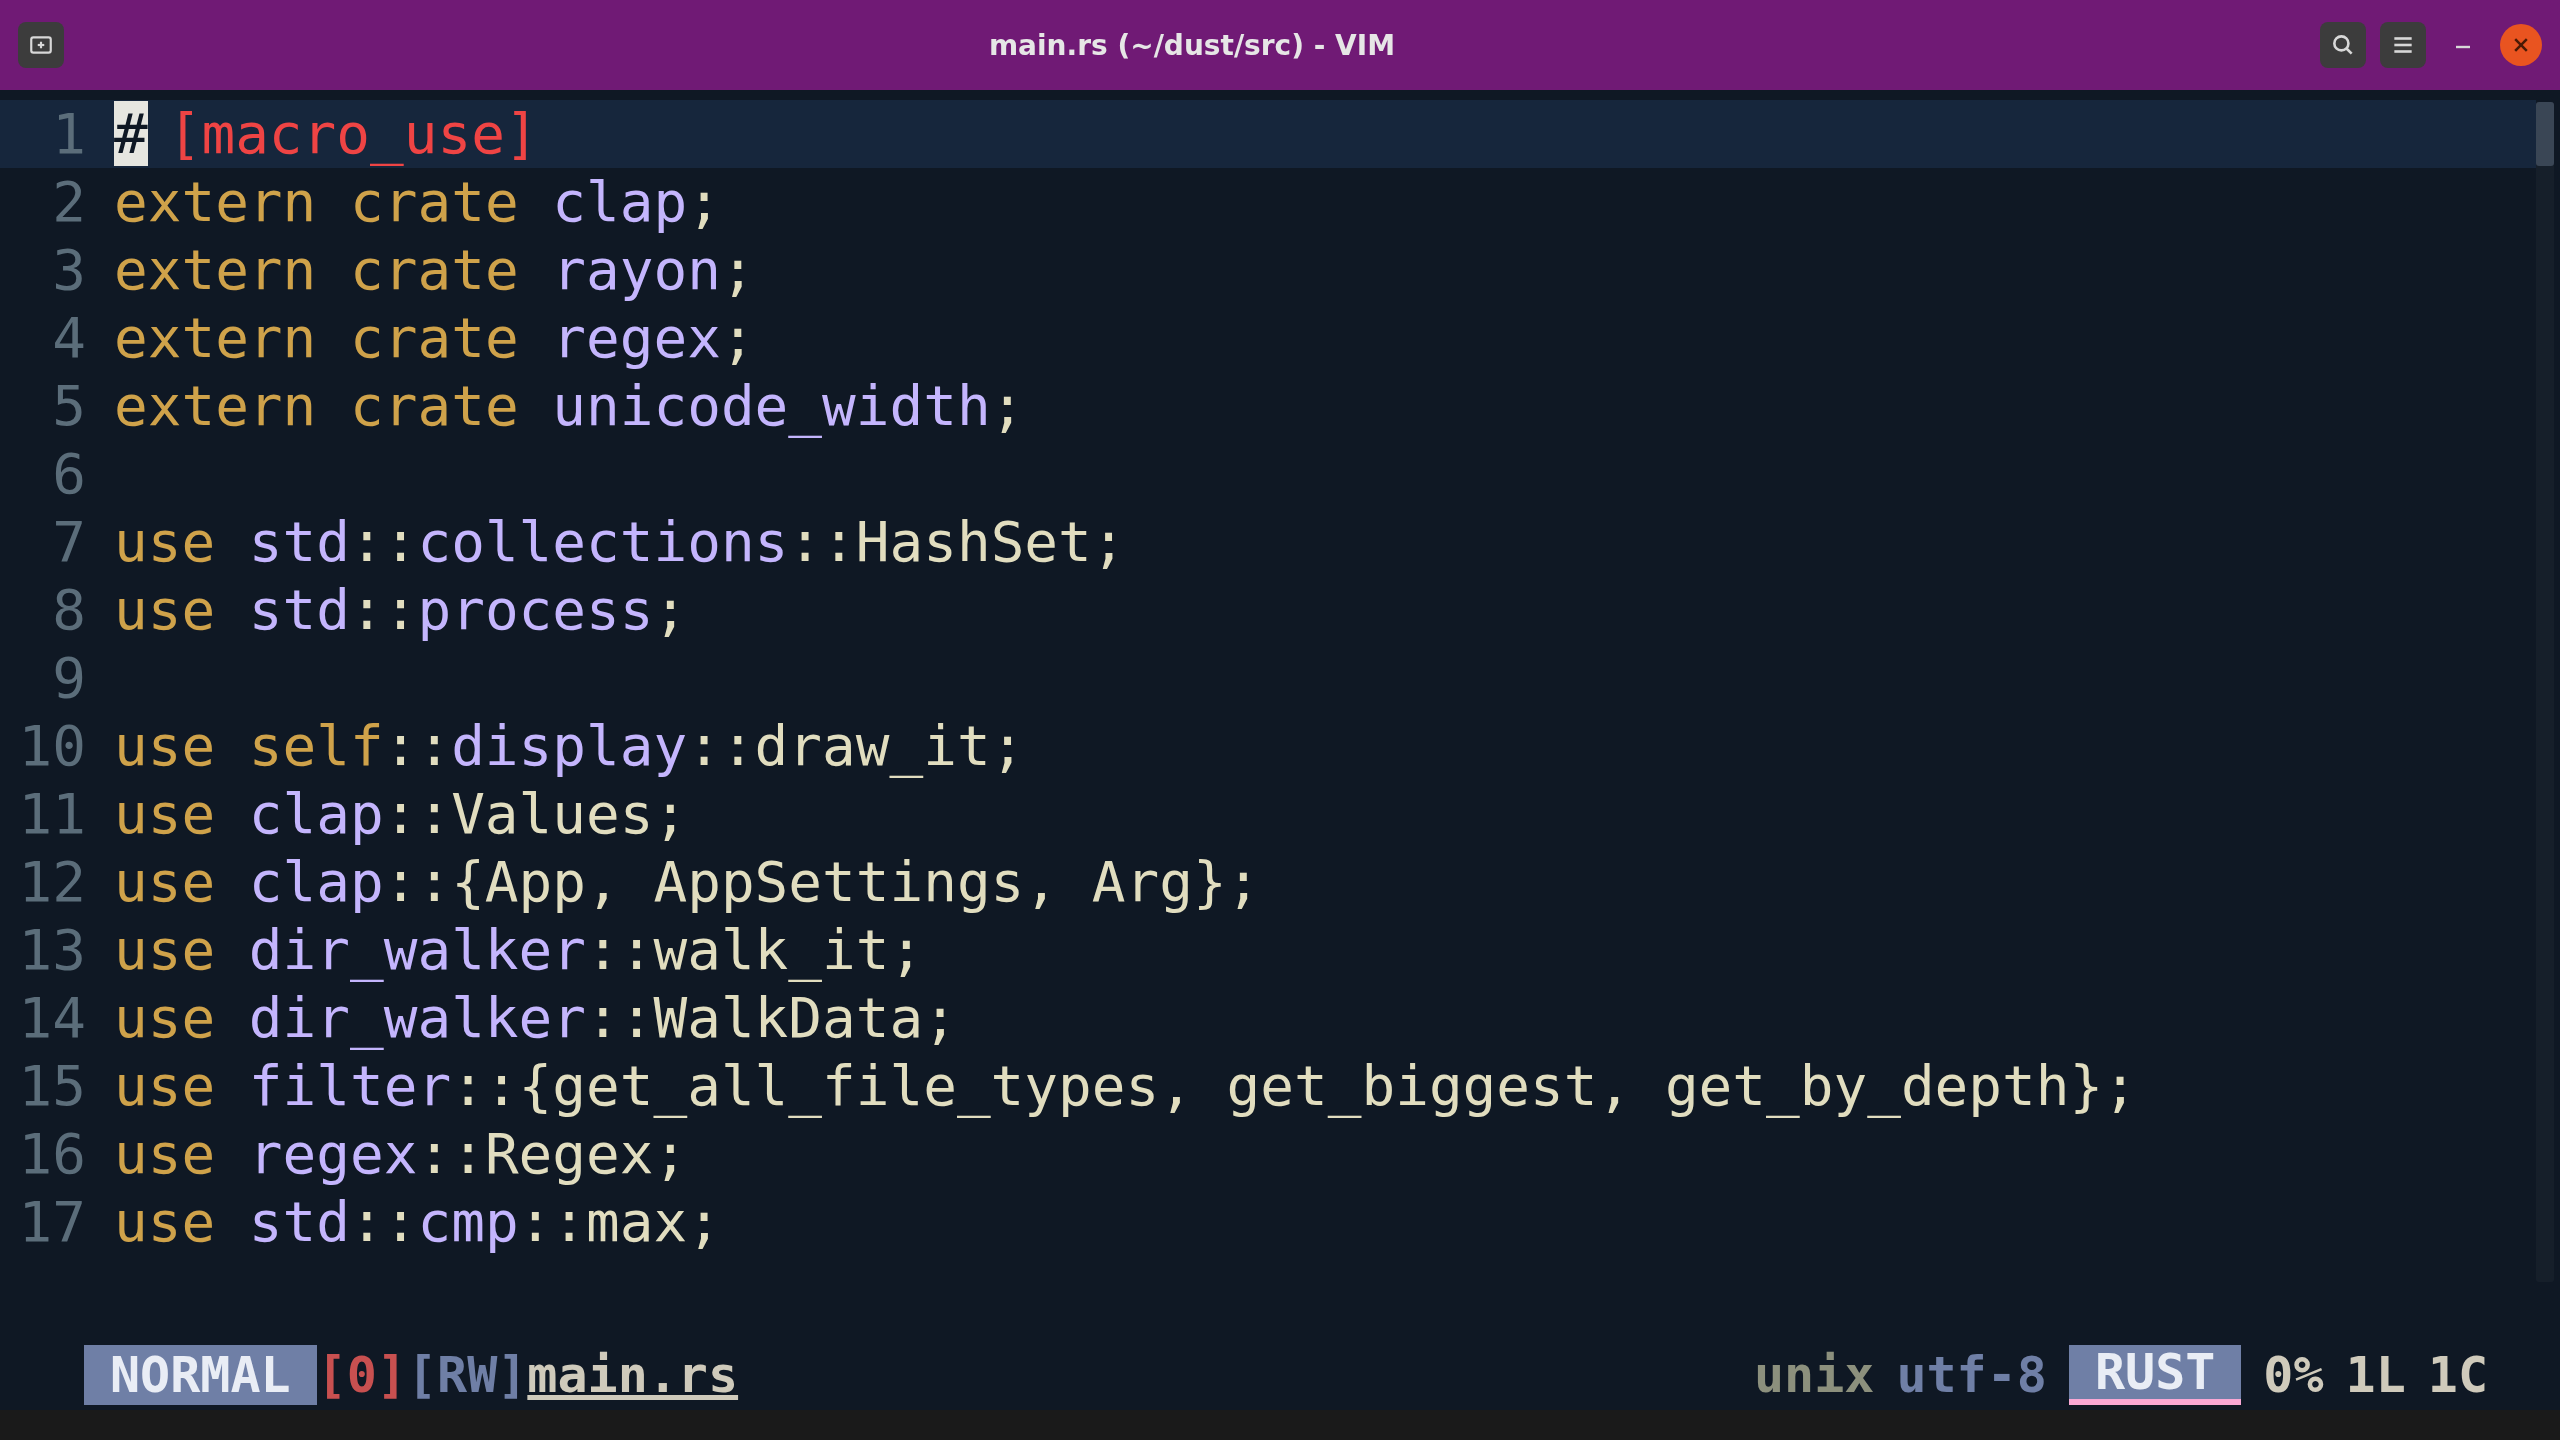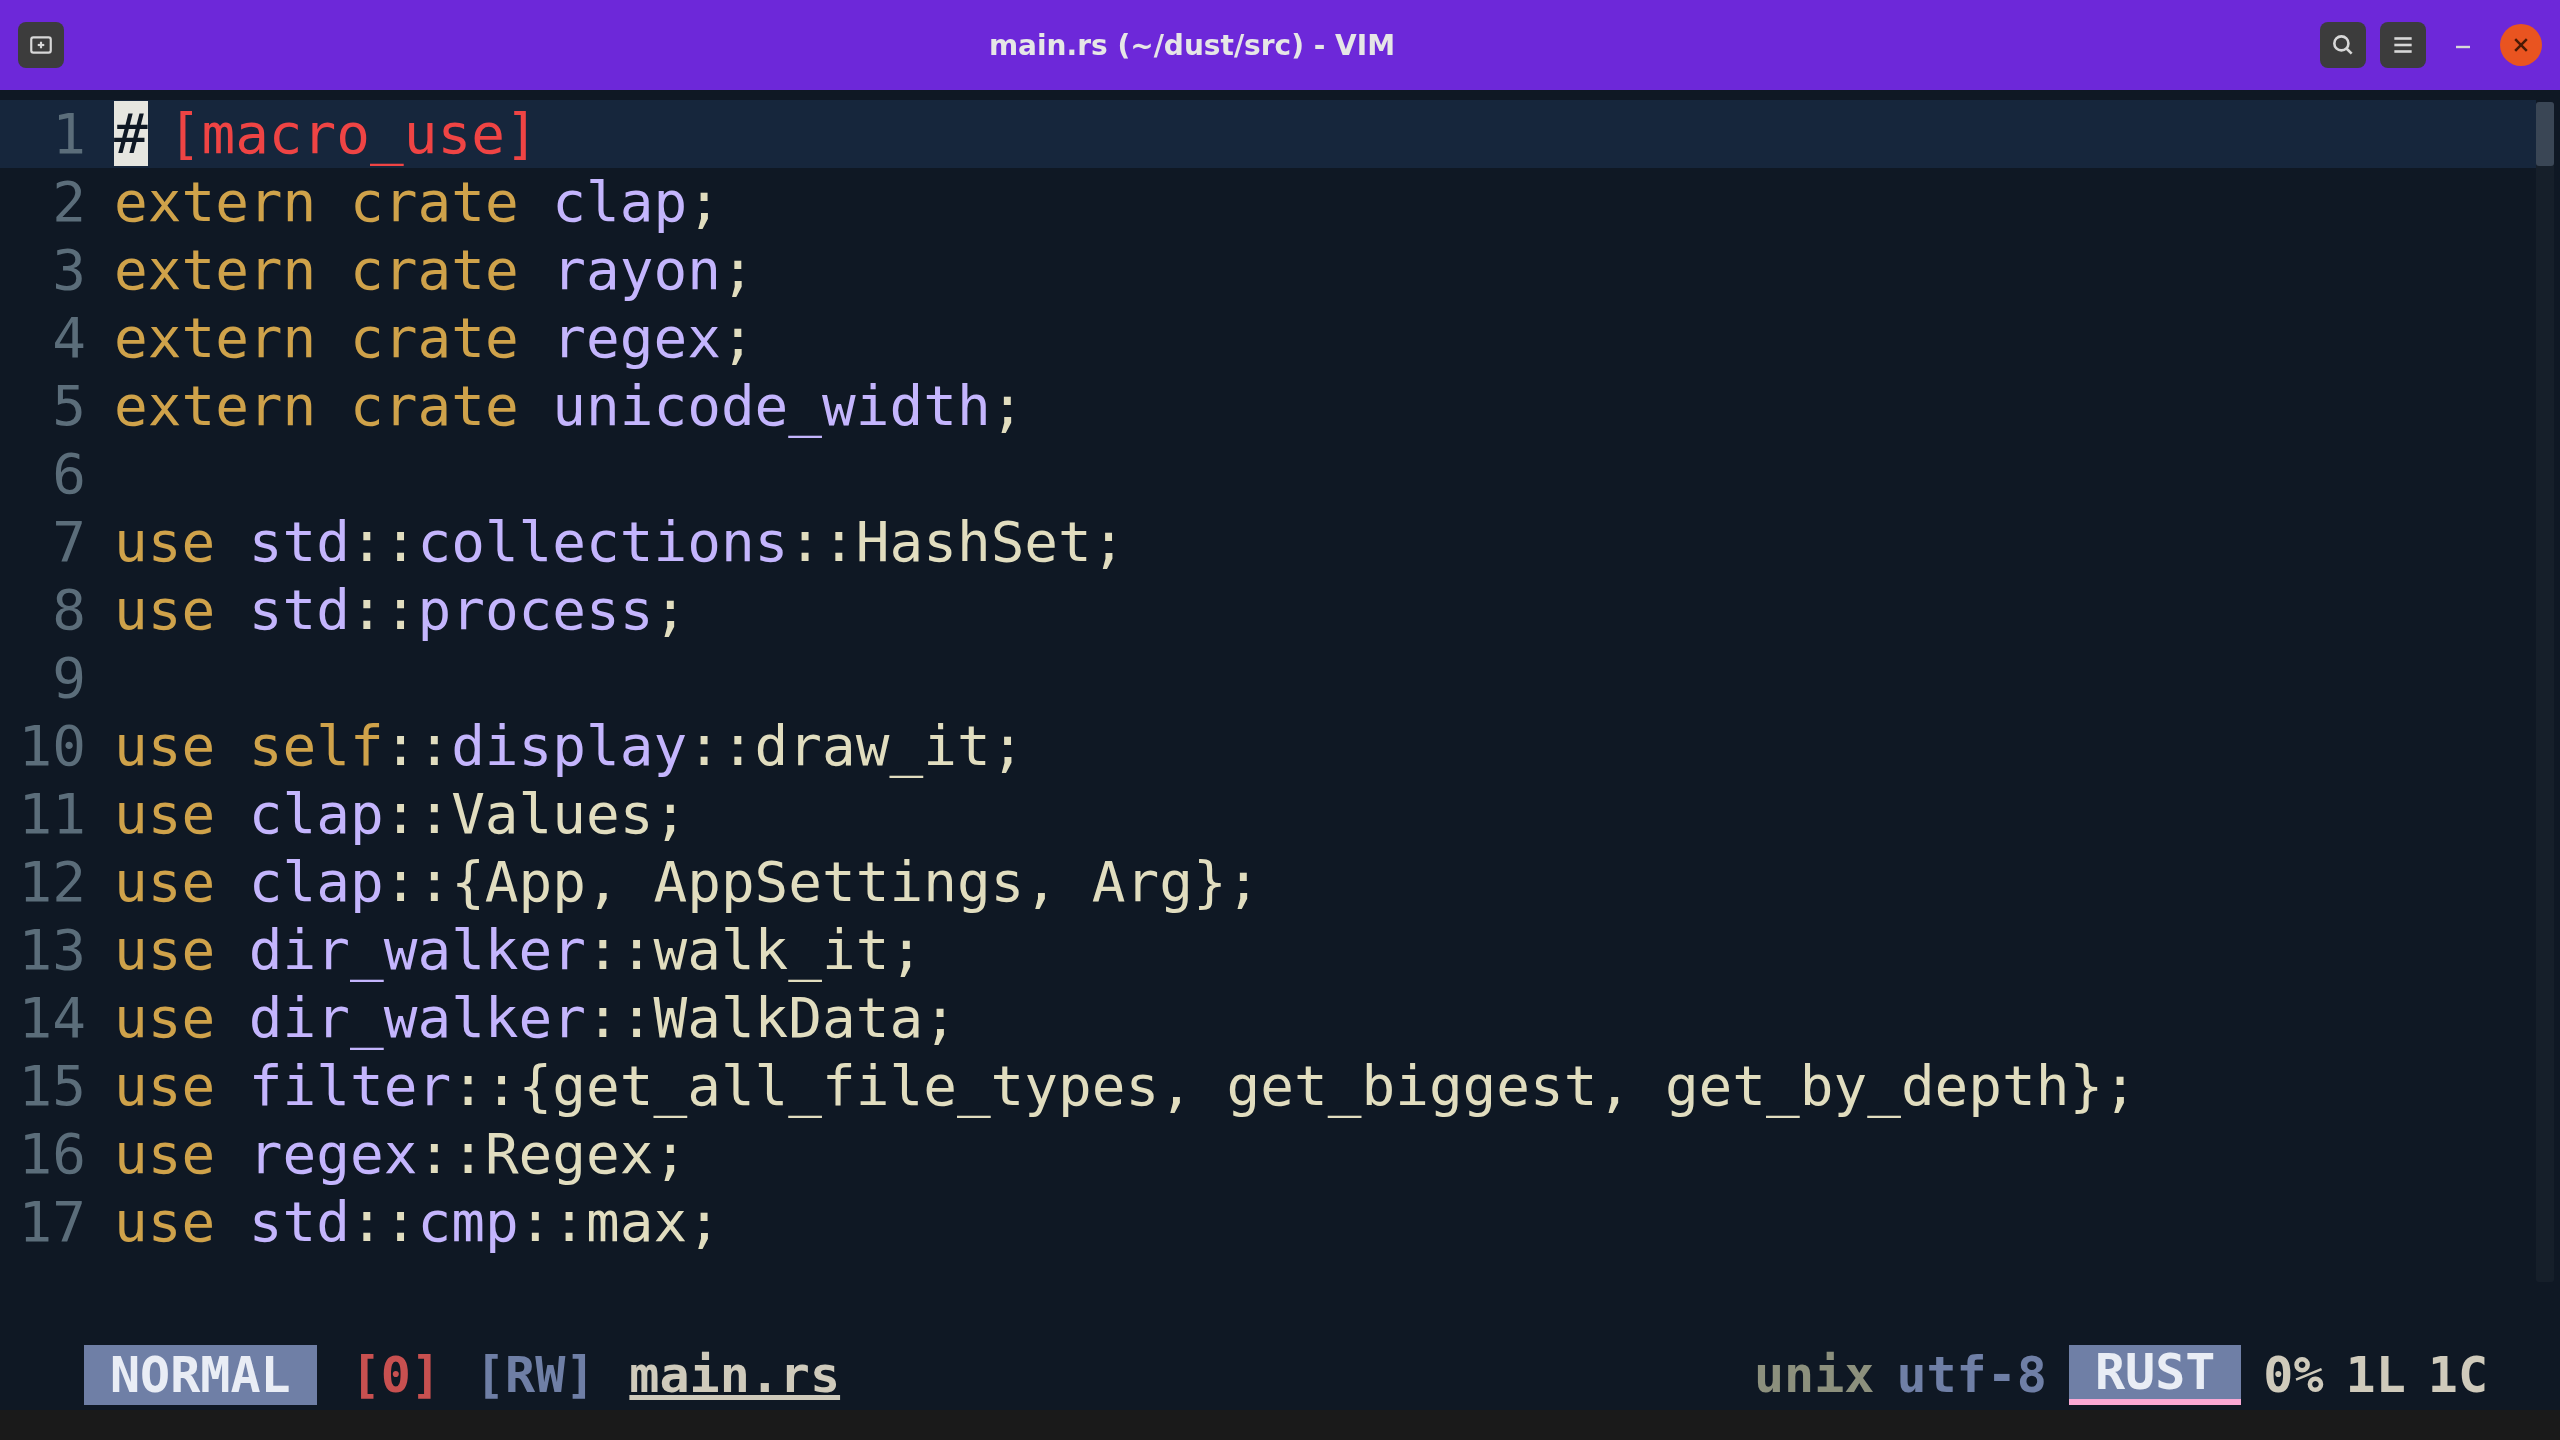--- a/index.html
+++ b/index.html
@@ -14,21 +14,21 @@
     position: absolute;
     top: 0; left: 0;
     width: 2560px;
     height: 1410px;
     background: #333333;
     display: flex;
     flex-direction: column;
   }
   .titlebar {
     height: 90px;
-    background: #6d28d9;
+    background: #701a75;
     display: flex;
     align-items: center;
     padding: 0 18px;
     gap: 14px;
   }
   .tb-left { display:flex; align-items:center; gap:14px; }
   .tb-btn {
     width: 46px; height: 46px;
     background: #3c3c3c;
     border-radius: 8px;
@@ -122,21 +122,21 @@
     height:70px;
     background:#0f1824;
     display:flex;
     align-items:center;
     font-size:50px;
     font-weight:600;
     padding:0 72px 0 72px;
     font-family: "DejaVu Sans Mono", "Menlo", "Consolas", monospace;
     gap:34px;
   }
-  .status-left{ display:flex; gap:34px; align-items:center;padding-left:12px;}
+  .status-left{ display:flex; align-items:center;padding-left:12px;}
   .status-right{ margin-left:auto; display:flex; gap:22px; align-items:center;}
   .pill{
     background:#6f7fa6;
     color:#e9edf5;
     padding:0 26px;
     height:60px;
     display:flex; align-items:center;
   }
   .pill-rust{ border-bottom:6px solid #f9a8d4; display:flex; align-items:center;}
   .txt-blue{ color:#6f7fa6; font-weight:600;}

